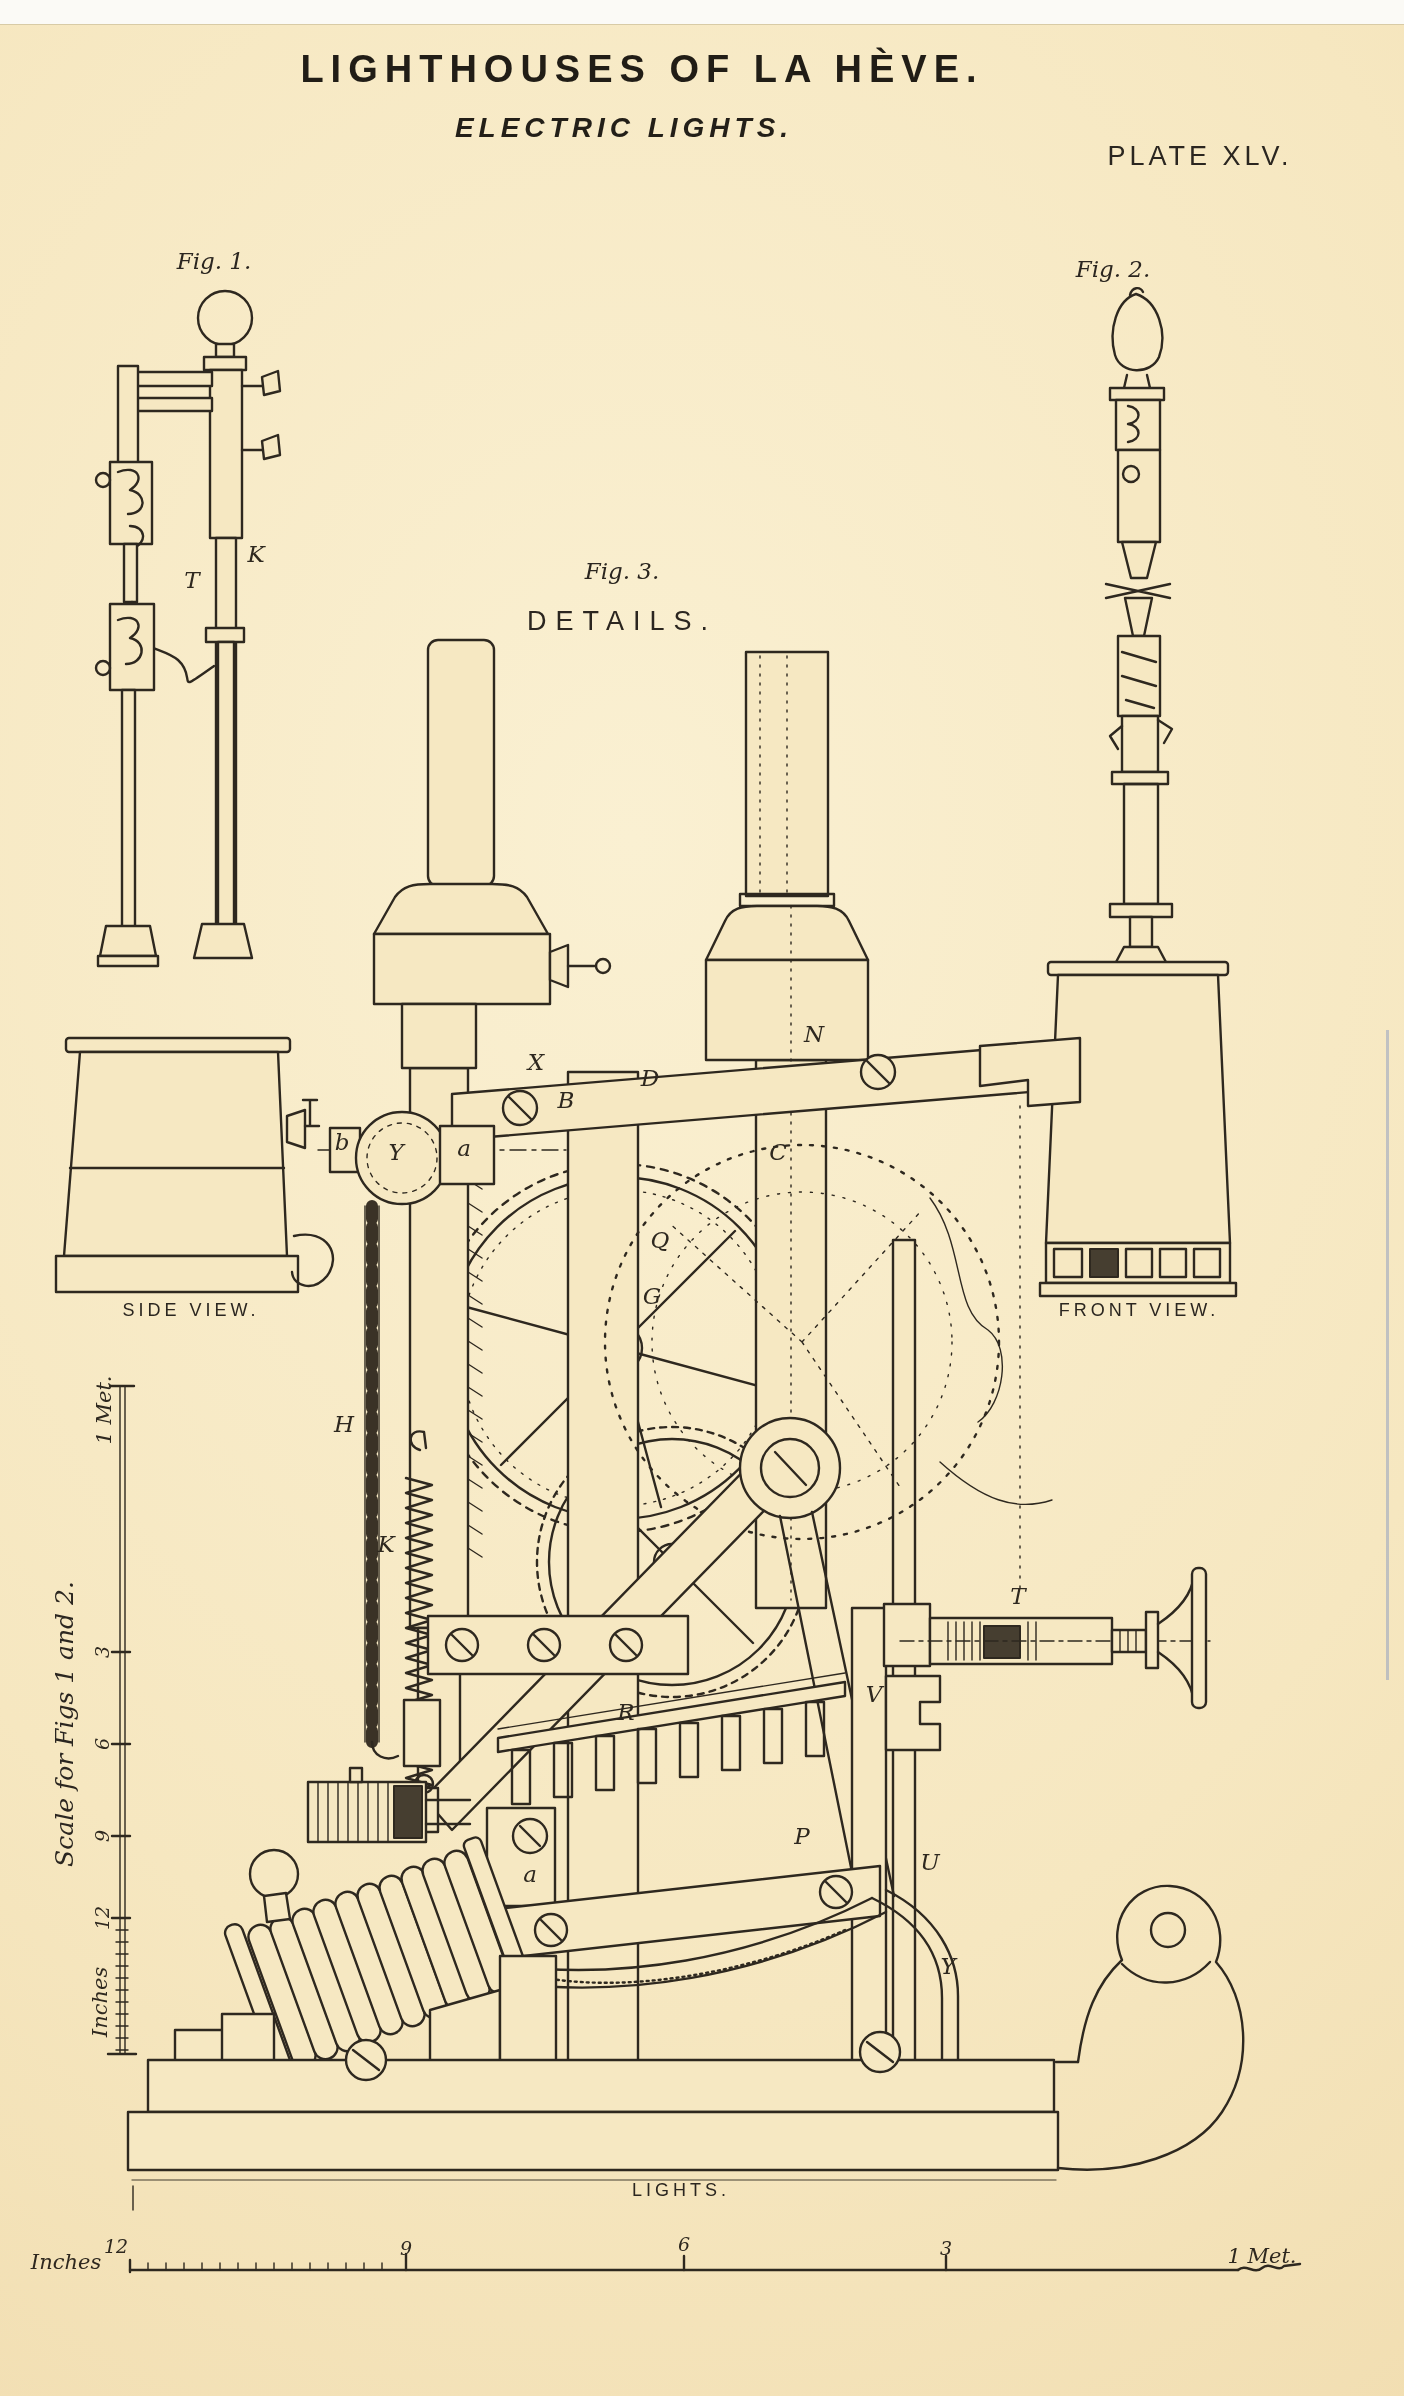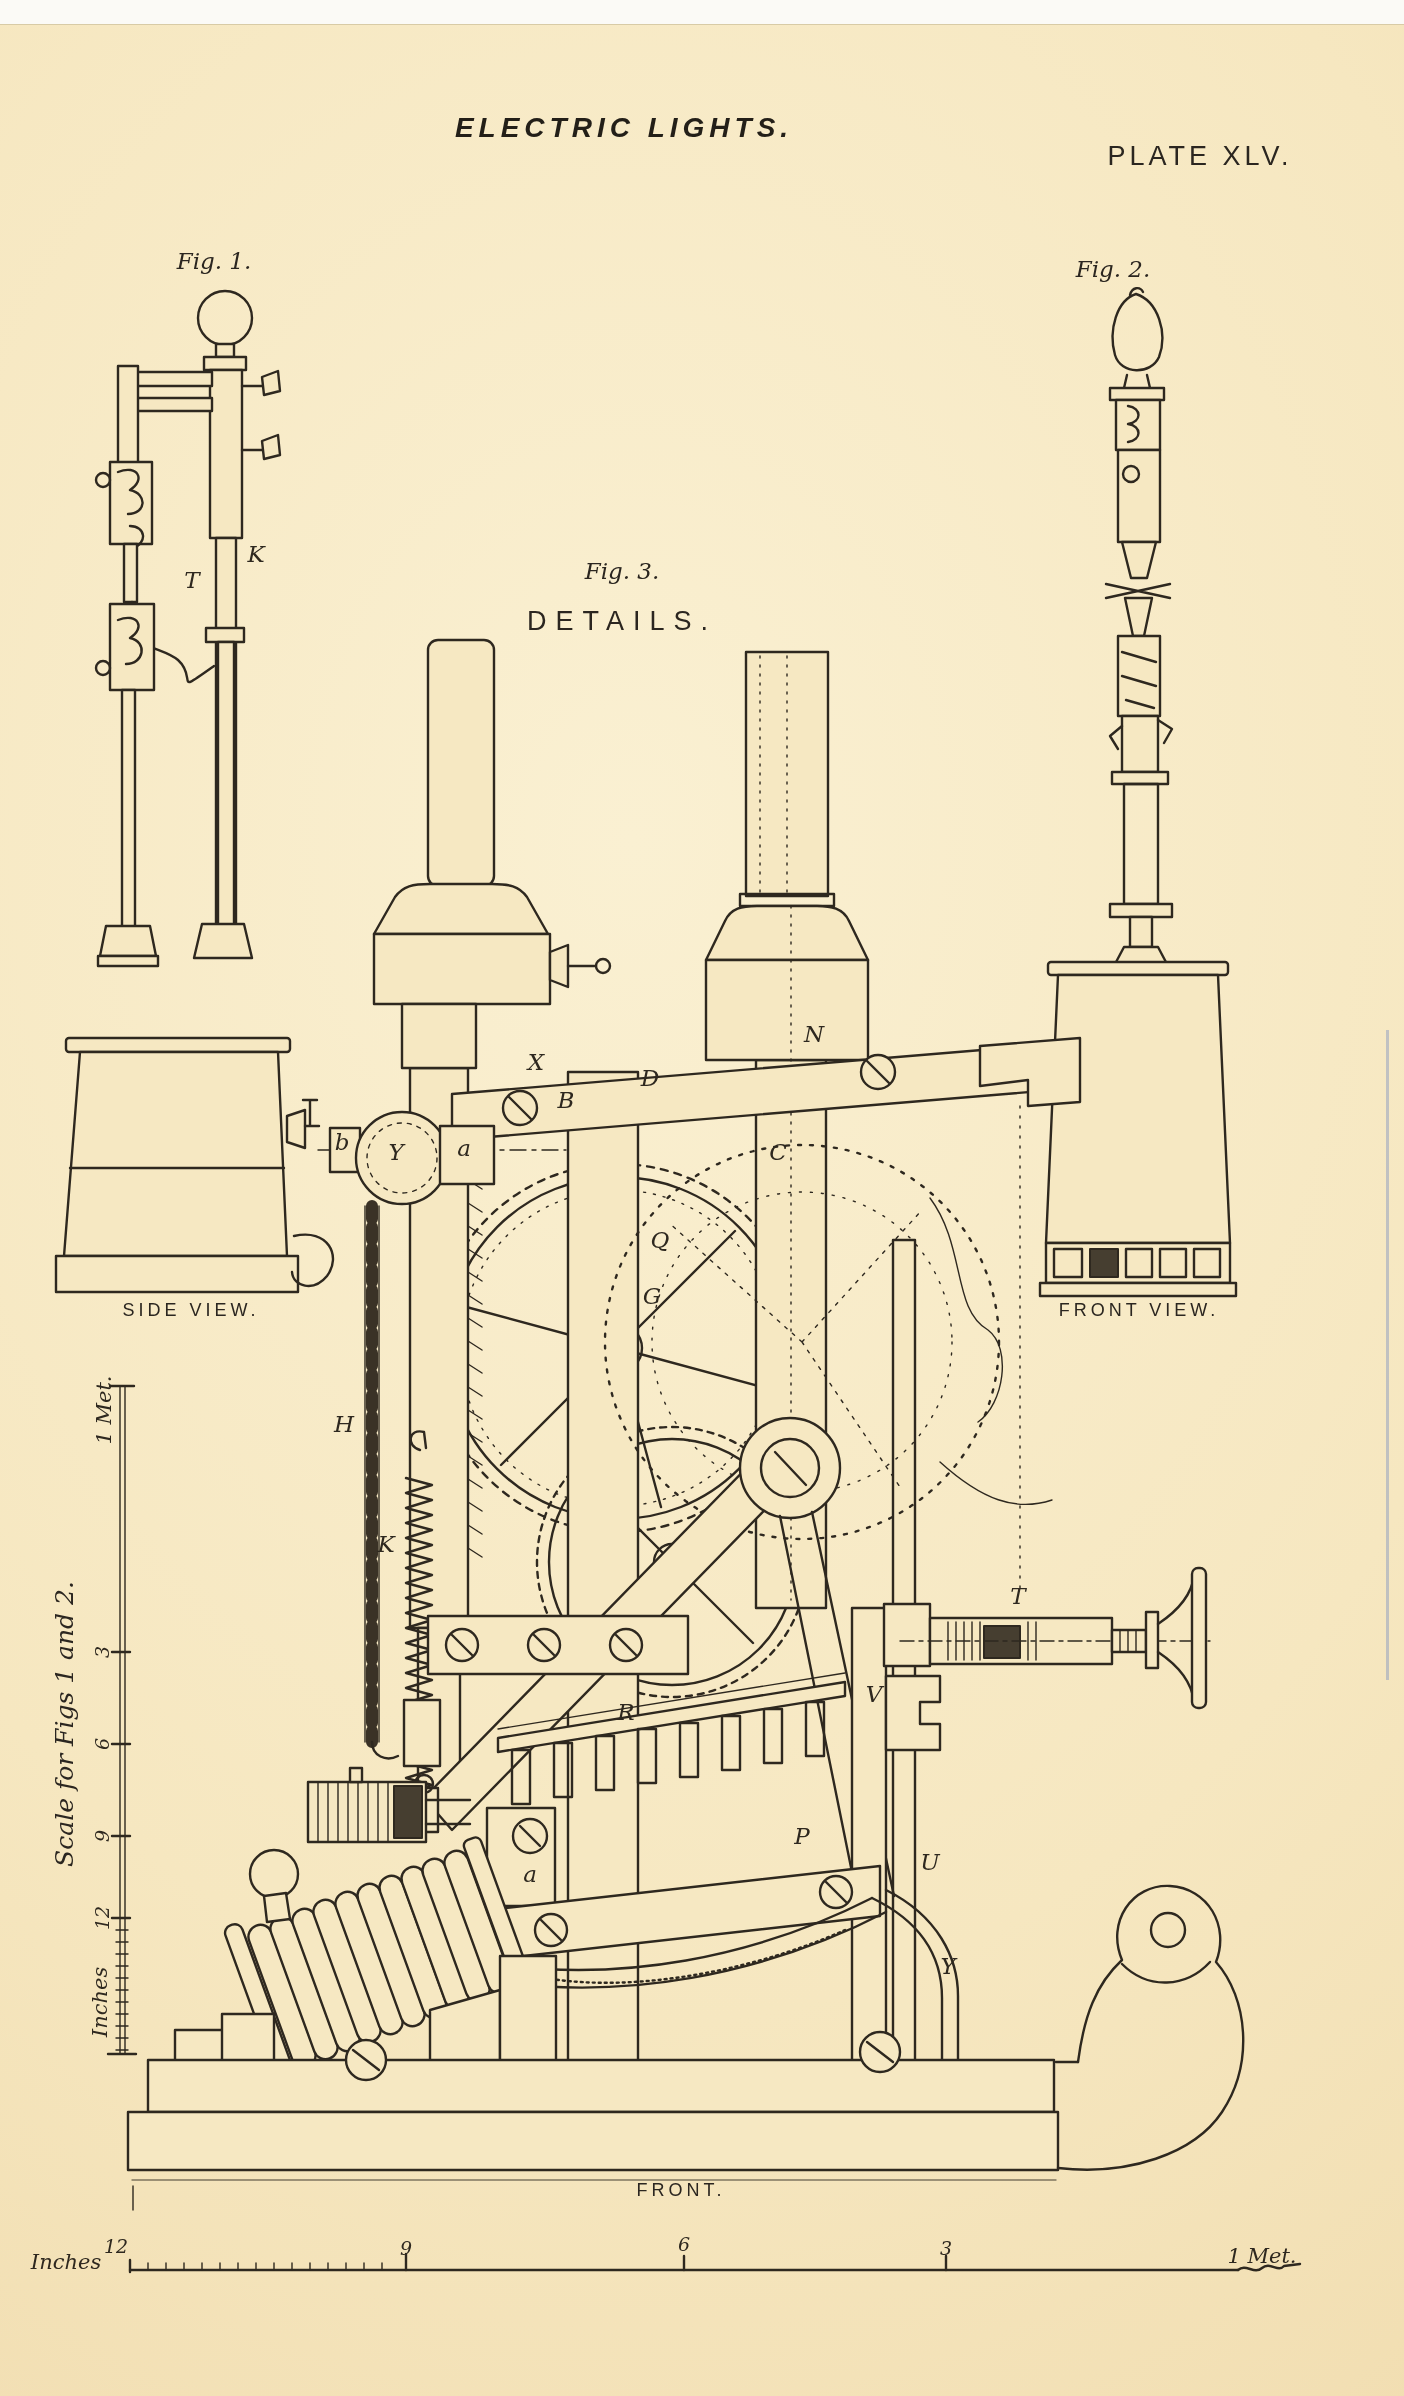--- a/index.html
+++ b/index.html
@@ -299,33 +299,34 @@
       <path class="s" d="M406,2254 V2270 M684,2256 V2270 M946,2256 V2270 M130,2260 V2272"></path>
       <path class="s thin" d="M148,2263 v7 M166,2263 v7 M184,2263 v7 M202,2263 v7 M220,2263 v7 M238,2263 v7 M256,2263 v7 M274,2263 v7 M292,2263 v7 M310,2263 v7 M328,2263 v7 M346,2263 v7 M364,2263 v7 M382,2263 v7"></path>
       <path class="s thin" d="M133,2186 v24"></path>
     </g>
 
     <circle cx="713" cy="184" r="2.5" fill="#3a332a"></circle>
     <circle cx="1232" cy="46" r="2.5" fill="#3a332a"></circle>
     <circle cx="260" cy="965" r="2" fill="#3a332a"></circle>
   </svg>
 
+  <div class="t title" style="left:642px;top:48px;">LIGHTHOUSES OF LA HÈVE.</div>
   <div class="t subtitle" style="left:624px;top:112px;font-style:italic;">ELECTRIC LIGHTS.</div>
   <div class="t plate" style="left:1200px;top:133px;margin-top:8px;">PLATE XLV.</div>
 
   <div class="t figlab" style="left:214px;top:248px;">Fig. 1.</div>
   <div class="t figlab" style="left:1113px;top:256px;">Fig. 2.</div>
   <div class="t figlab" style="left:622px;top:558px;">Fig. 3.</div>
   <div class="t detailcaps" style="left:622px;top:606px;">DETAILS.</div>
 
   <div class="t caps" style="left:191px;top:1300px;">SIDE VIEW.</div>
   <div class="t caps" style="left:1139px;top:1300px;">FRONT VIEW.</div>
 
   <div class="vlabel" style="left:64px;top:1724px;">Scale for Figs 1 and 2.</div>
-  <div class="t caps" style="left:681px;top:2180px;">FRONT.</div>
+  <div class="t caps" style="left:681px;top:2180px;">LIGHTS.</div>
 
   <div id="float-labels">
       <span class="fl part" style="left: 536px; top: 1062px;">X</span>
       <span class="fl part" style="left: 814px; top: 1034px;">N</span>
       <span class="fl part" style="left: 566px; top: 1100px;">B</span>
       <span class="fl part" style="left: 650px; top: 1078px;">D</span>
       <span class="fl part" style="left: 778px; top: 1152px;">C</span>
       <span class="fl part" style="left: 396px; top: 1152px;">Y</span>
       <span class="fl part" style="left: 342px; top: 1142px;">b</span>
       <span class="fl part" style="left: 464px; top: 1148px;">a</span>

